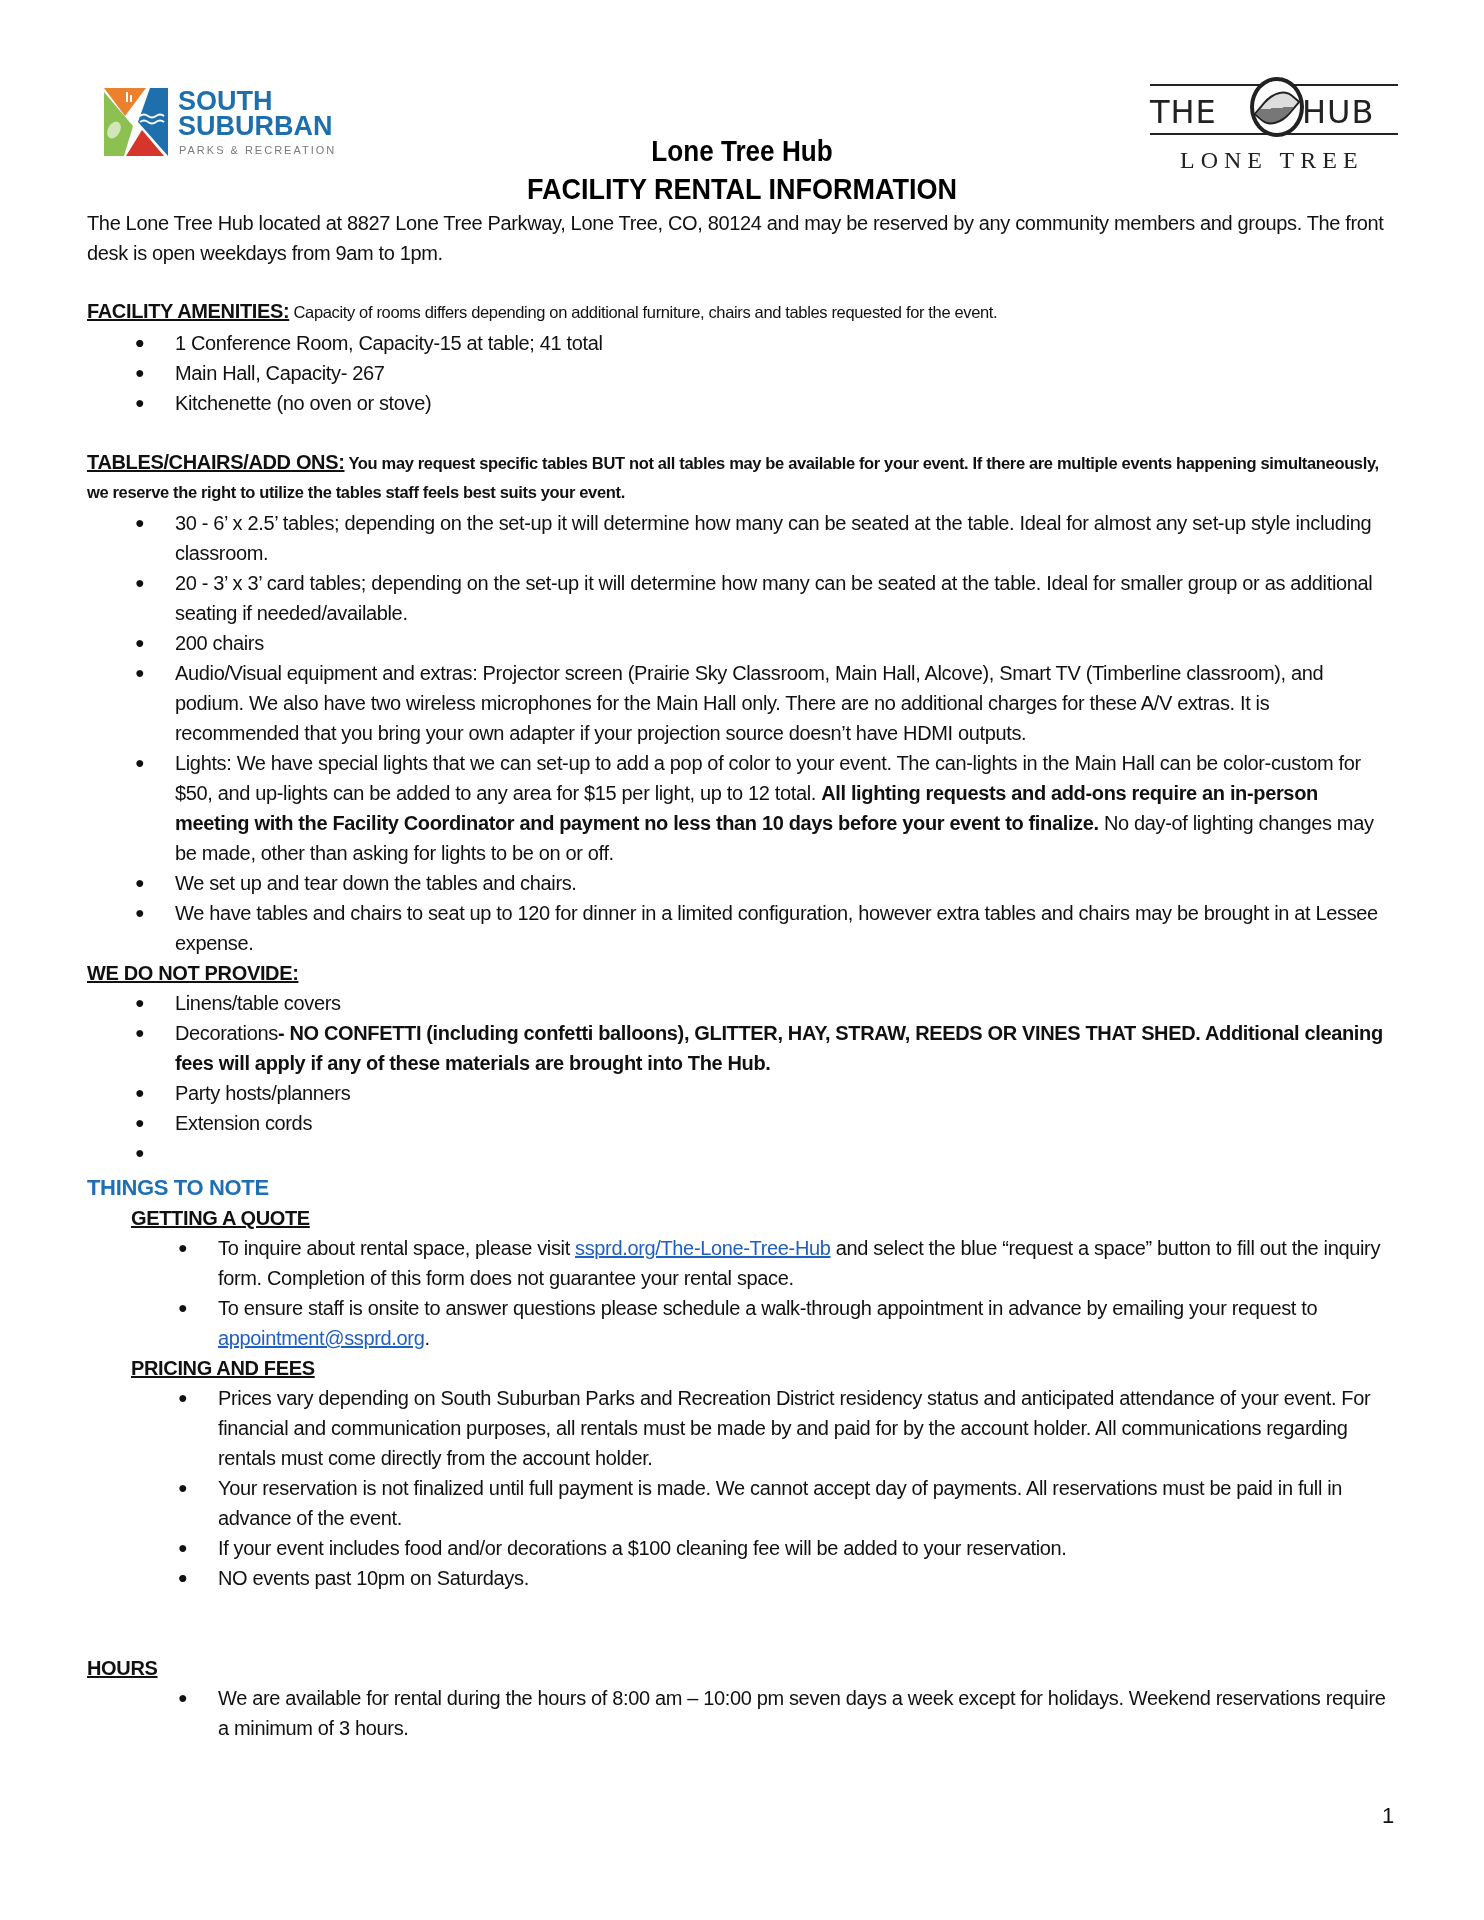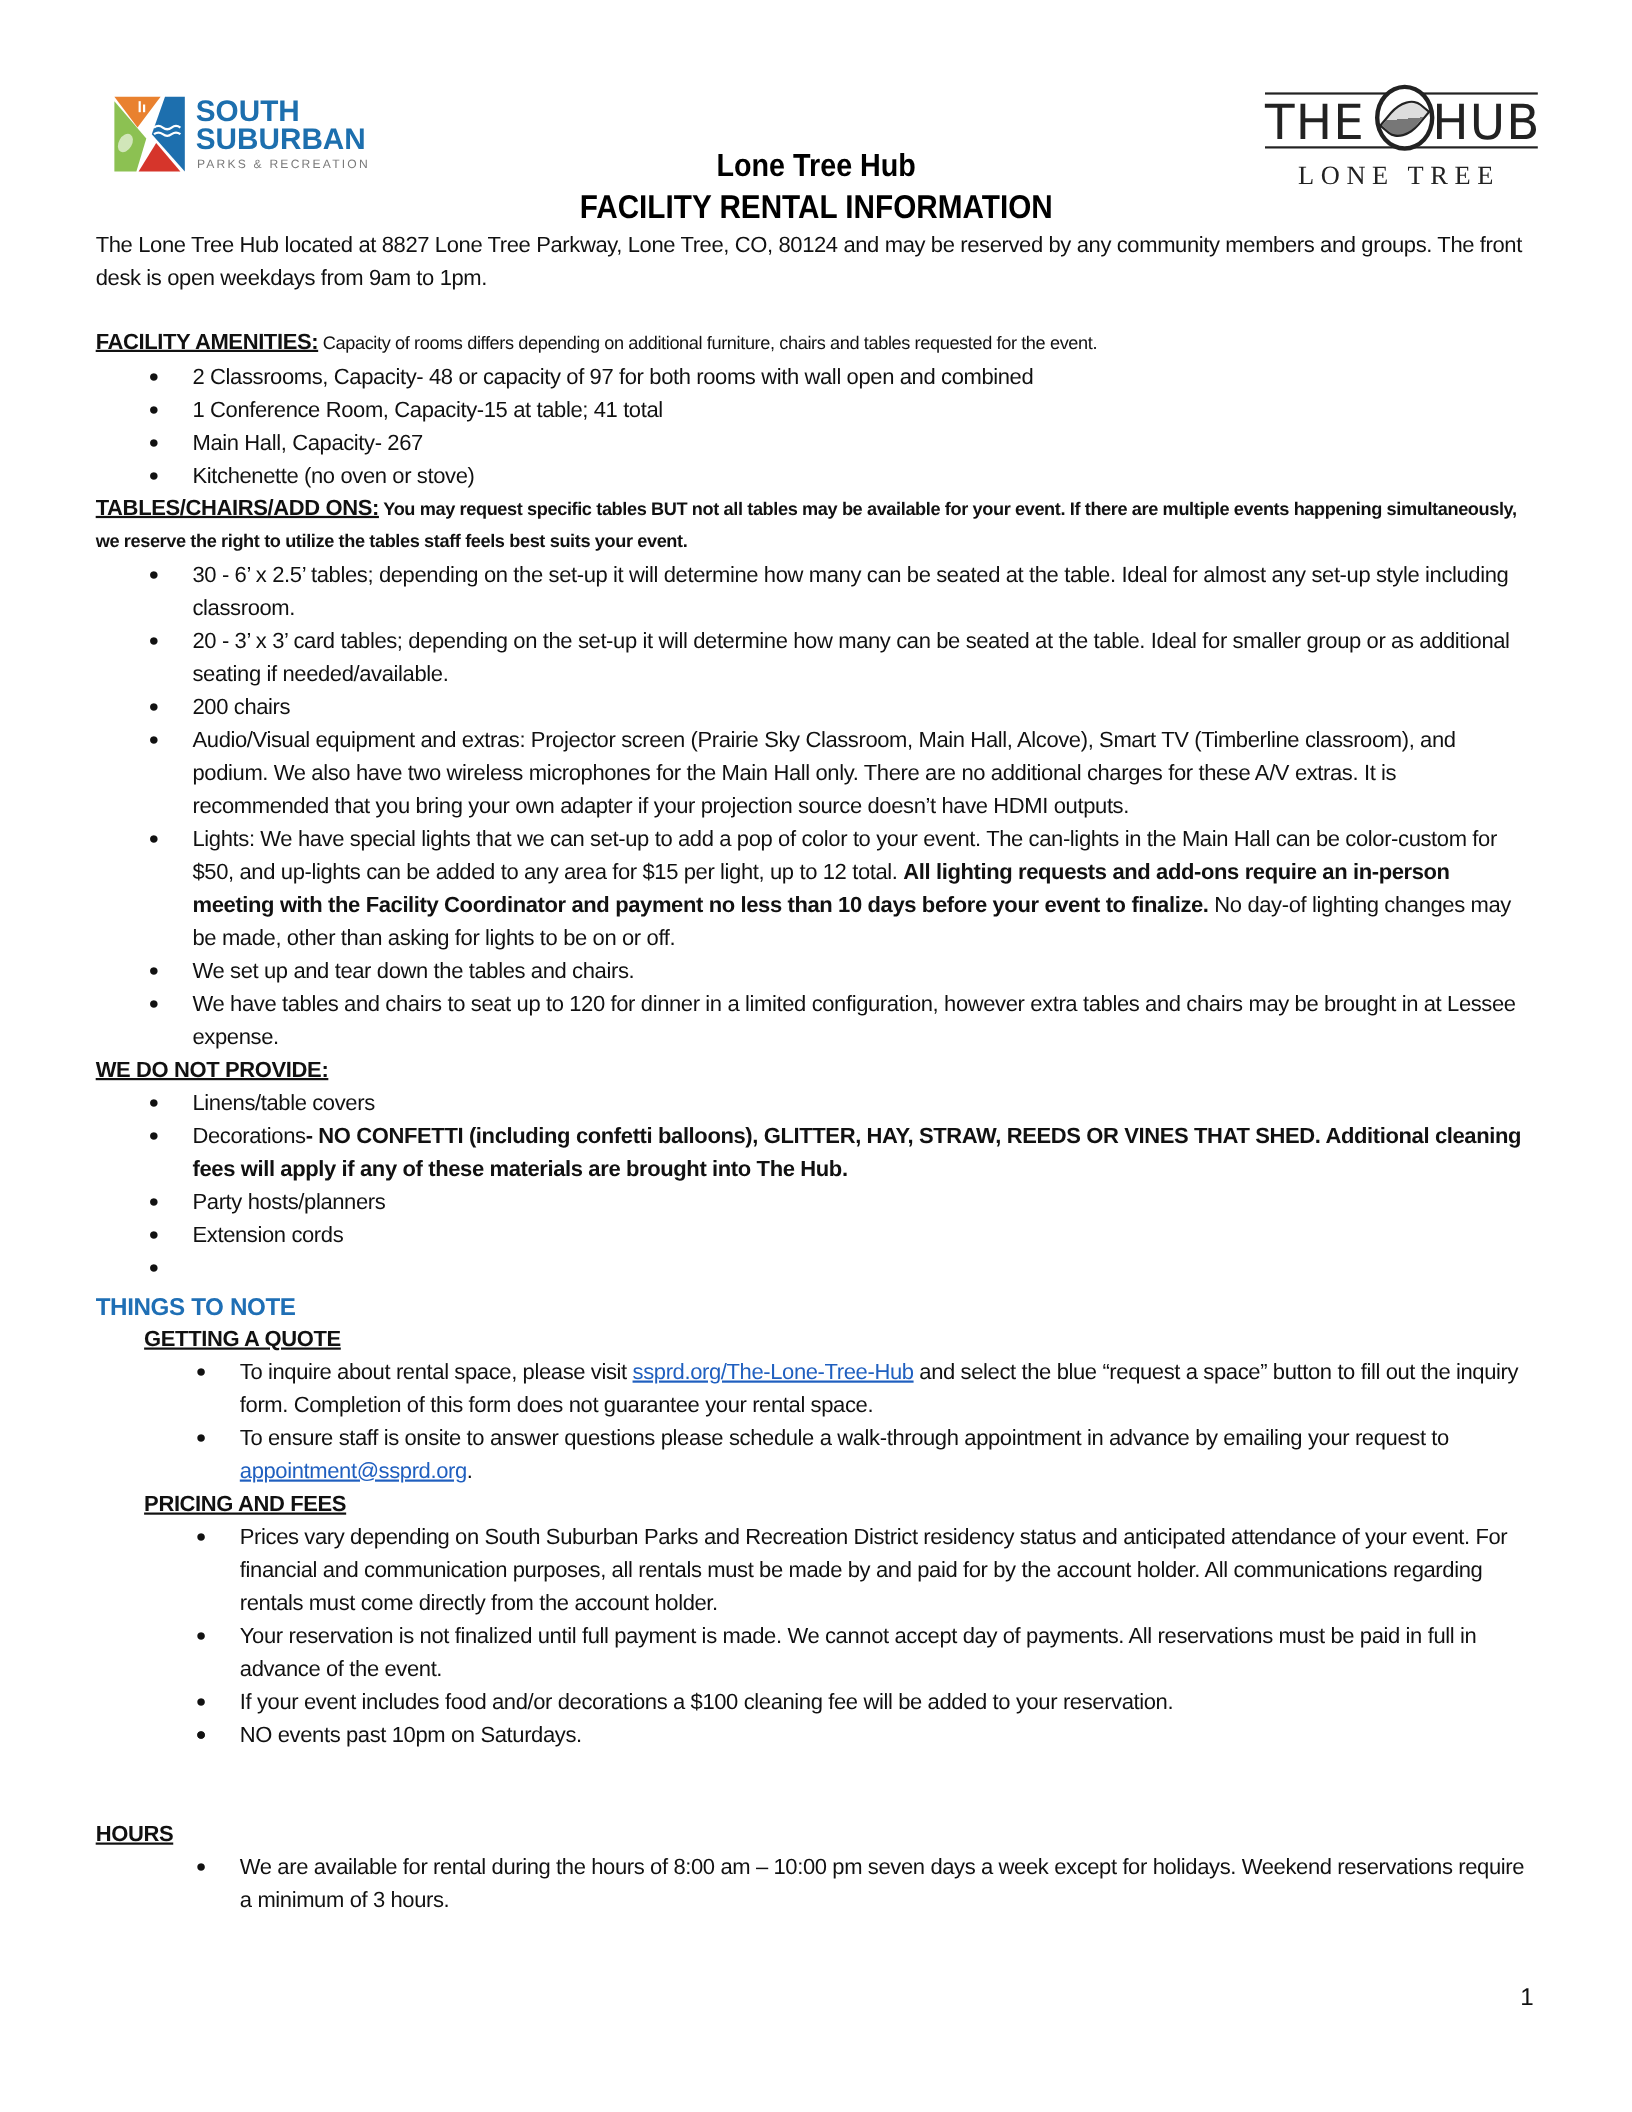--- a/index.html
+++ b/index.html
@@ -20,21 +20,21 @@
   .logo-ssprd .word1 { top: 2px; }
   .logo-ssprd .word2 { top: 27px; }
   .logo-ssprd .sub {
     position: absolute; left: 77px; top: 58px; font-size: 11px; color: #7a7a7a;
     letter-spacing: 2px;
   }
 
   .logo-hub { position: absolute; left: 1150px; top: 74px; width: 250px; height: 100px; }
   .logo-hub .line { position: absolute; left: 0; width: 248px; height: 2px; background: #222; }
   .logo-hub .the, .logo-hub .hub {
-    position: absolute; top: 18px; font-size: 44px; line-height: 40px; color: #222;
+    position: absolute; top: 18px; font-size: 32px; line-height: 40px; color: #222;
     font-family: "DejaVu Sans", sans-serif; letter-spacing: 1px;
   }
   .logo-hub .the { left: 0; }
   .logo-hub .hub { left: 152px; }
   .logo-hub .ring {
     position: absolute; left: 100px; top: 3px; width: 54px; height: 60px;
     border: 4px solid #222; border-radius: 50%; box-sizing: border-box; background: #fff;
   }
   .logo-hub .leaf {
     position: absolute; left: 113px; top: 14px; width: 24px; height: 36px;
@@ -111,21 +111,21 @@
 
   <div class="title1">Lone Tree Hub</div>
   <div class="title2">FACILITY RENTAL INFORMATION</div>
 
   <div class="txt narrow" style="top:208px">The Lone Tree Hub located at 8827 Lone Tree Parkway, Lone Tree, CO, 80124 and may be reserved by any community members and groups.  The front desk is open weekdays from 9am to 1pm.</div>
 
   <div class="txt" style="top:296px">
     <span class="b u narrow">FACILITY AMENITIES:</span><span class="small narrow"> Capacity of rooms differs depending on additional furniture, chairs and tables requested for the event.</span>
   </div>
   <ul class="list l1" style="top:328px">
-    <li><span class="bullet">●</span><span>2 Classrooms, Capacity- 48 or capacity of 97 for both rooms with wall open and combined</span></li>
+    <li><span class="bullet">●</span></li>
     <li><span class="bullet">●</span><span>1 Conference Room, Capacity-15 at table; 41 total</span></li>
     <li><span class="bullet">●</span><span>Main Hall, Capacity- 267</span></li>
     <li><span class="bullet">●</span><span>Kitchenette (no oven or stove)</span></li>
   </ul>
 
   <div class="txt" style="top:448px; line-height:28px;">
     <span class="b u narrow">TABLES/CHAIRS/ADD ONS:</span><span class="b small narrow"> You may request specific tables BUT not all tables may be available for your event.  If there are multiple events happening simultaneously, we reserve the right to utilize the tables staff feels best suits your event.</span>
   </div>
   <ul class="list l1" style="top:508px">
     <li><span class="bullet">●</span><span>30 - 6’ x 2.5’ tables; depending on the set-up it will determine how many can be seated at the table. Ideal for almost any set-up style including classroom.</span></li>

